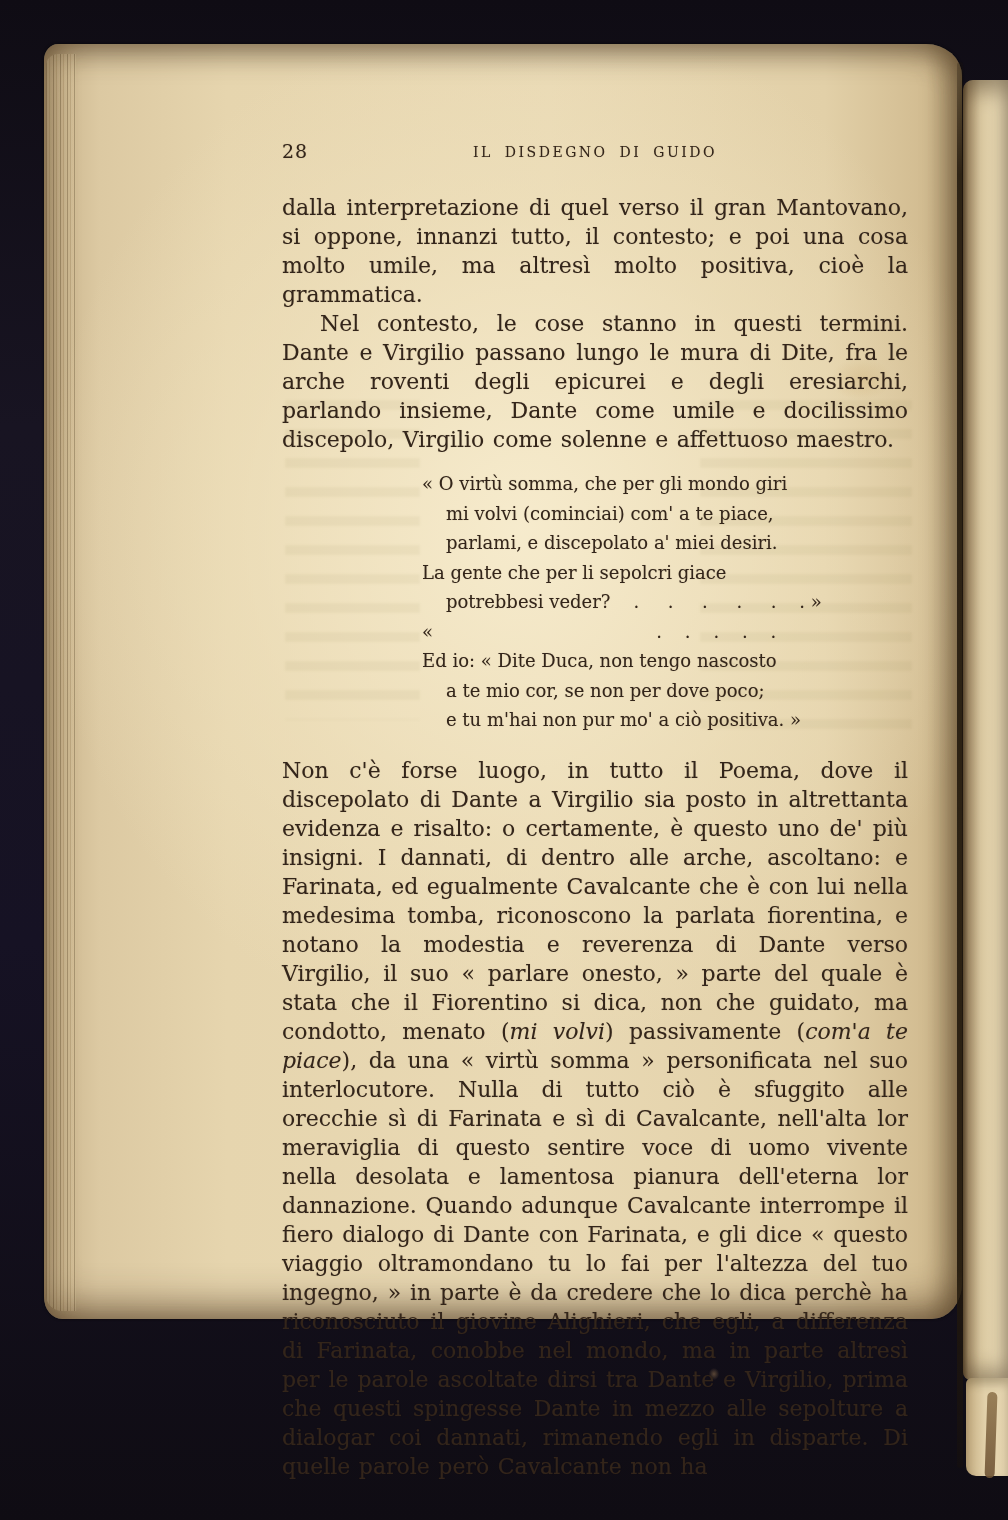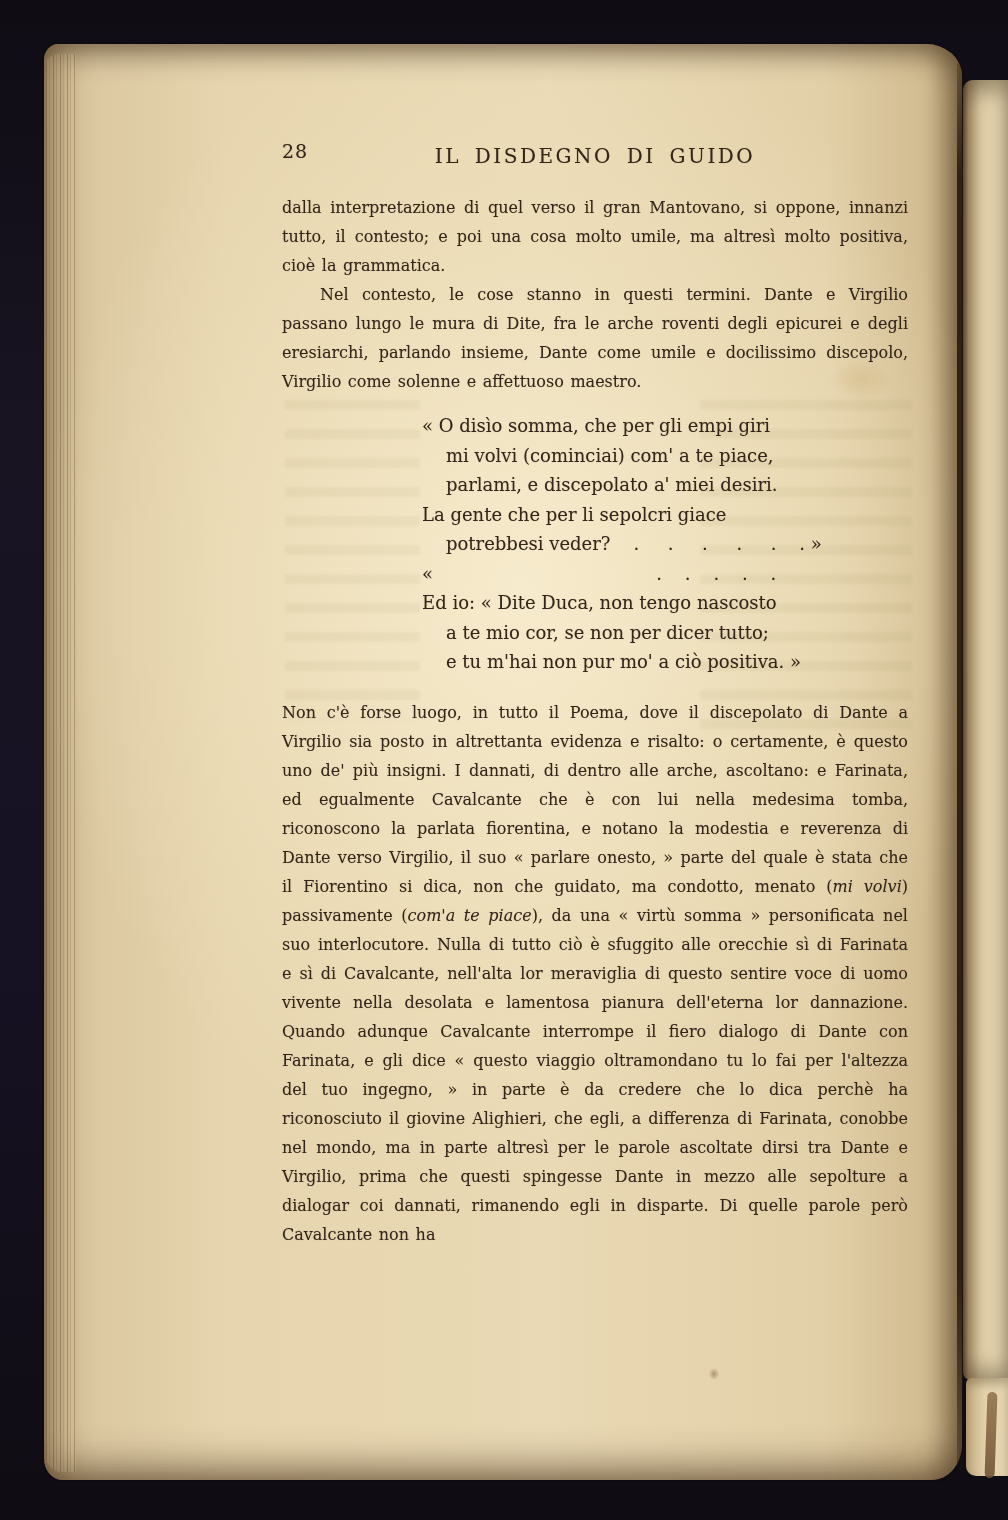--- a/index.html
+++ b/index.html
@@ -7,21 +7,21 @@
     width:1008px;height:1520px;overflow:hidden;position:relative;
     background:#15111b;
     font-family:"DejaVu Serif","Liberation Serif",serif;
   }
   .scene{
     position:absolute;inset:0;
     background:linear-gradient(180deg,#0f0c14 0%,#181422 28%,#161224 62%,#0f0c13 100%);
   }
   
   .book-page{
-    position:absolute;left:44px;top:44px;width:918px;height:1436px;
+    position:absolute;left:44px;top:44px;width:918px;height:1275px;
     background:
       radial-gradient(ellipse 70% 55% at 52% 38%, rgba(247,236,206,0.95) 0%, rgba(240,226,190,0.55) 45%, rgba(0,0,0,0) 75%),
       linear-gradient(90deg,#c7b189 0%,#dcc9a2 6%,#e6d5ae 20%,#e9d9b4 55%,#e2d0a8 85%,#d2bc91 96%,#b9a277 100%);
     border-radius:14px 36px 30px 18px / 16px 32px 36px 22px;
     box-shadow:
       inset 0 14px 26px rgba(60,40,20,0.28),
       inset 0 -22px 32px rgba(70,48,24,0.32),
       inset -13px 0 28px rgba(50,34,16,0.38),
       inset 16px 0 22px rgba(85,62,34,0.22),
       0 0 3px rgba(0,0,0,0.65);
@@ -42,25 +42,25 @@
   .stain{position:absolute;border-radius:50%;}
   
   .page-inner{
     position:absolute;left:238px;right:54px;top:96px;bottom:40px;
     color:#33251a;
     text-shadow:0 0 1px rgba(70,50,30,0.25);
   }
   .running-head{position:relative;height:26px;margin-bottom:27px;}
   .page-number{position:absolute;left:0;top:0;font-size:19px;letter-spacing:1px;}
   .running-title{
-    display:block;text-align:center;font-size:20px;
+    display:block;text-align:center;font-size:14px;
     letter-spacing:2.5px;word-spacing:5px;padding-top:4px;
   }
   .para{
-    margin:0;font-size:16px;line-height:29px;
+    margin:0;font-size:22px;line-height:29px;
     text-align:justify;word-spacing:1.5px;
   }
   .para.indent{text-indent:38px;}
   .verse{margin:15px 0 21px 140px;}
   .verse-line{font-size:18px;line-height:29.5px;white-space:pre;}
   .verse-line.vindent{padding-left:24px;}
   .it{font-style:italic;}
   
   .gutter-line{
     position:absolute;left:957px;top:62px;bottom:52px;width:6px;
@@ -101,28 +101,28 @@
     <div class="page-inner">
       <div class="running-head">
         <span class="page-number">28</span>
         <span class="running-title">IL DISDEGNO DI GUIDO</span>
       </div>
 
       <p class="para">dalla interpretazione di quel verso il gran Mantovano, si oppone, innanzi tutto, il contesto; e poi una cosa molto umile, ma altresì molto positiva, cioè la grammatica.</p>
       <p class="para indent">Nel contesto, le cose stanno in questi termini. Dante e Virgilio passano lungo le mura di Dite, fra le arche roventi degli epicurei e degli eresiarchi, parlando insieme, Dante come umile e docilissimo discepolo, Virgilio come solenne e affettuoso maestro.</p>
 
       <div class="verse" id="verse">
-          <div class="verse-line">« O disìo somma, che per gli empi giri</div>
+          <div class="verse-line">« O virtù somma, che per gli mondo giri</div>
           <div class="verse-line vindent">mi volvi (cominciai) com' a te piace,</div>
           <div class="verse-line vindent">parlami, e discepolato a' miei desiri.</div>
           <div class="verse-line">La gente che per li sepolcri giace</div>
           <div class="verse-line vindent">potrebbesi veder?    .     .     .     .     .    . »</div>
           <div class="verse-line">«                                       .    .    .    .    .</div>
           <div class="verse-line">Ed io: « Dite Duca, non tengo nascosto</div>
-          <div class="verse-line vindent">a te mio cor, se non per dicer tutto;</div>
+          <div class="verse-line vindent">a te mio cor, se non per dove poco;</div>
           <div class="verse-line vindent">e tu m'hai non pur mo' a ciò positiva. »</div>
         </div>
 
       <p class="para" id="para3"><span>Non c'è forse luogo, in tutto il Poema, dove il discepolato di Dante a Virgilio sia posto in altrettanta evidenza e risalto: o certamente, è questo uno de' più insigni. I dannati, di dentro alle arche, ascoltano: e Farinata, ed egualmente Cavalcante che è con lui nella medesima tomba, riconoscono la parlata fiorentina, e notano la modestia e reverenza di Dante verso Virgilio, il suo « parlare onesto, » parte del quale è stata che il Fiorentino si dica, non che guidato, ma condotto, menato (</span><span class="it">mi volvi</span><span>) passivamente (</span><span class="it">com'a te piace</span><span>), da una « virtù somma » personificata nel suo interlocutore. Nulla di tutto ciò è sfuggito alle orecchie sì di Farinata e sì di Cavalcante, nell'alta lor meraviglia di questo sentire voce di uomo vivente nella desolata e lamentosa pianura dell'eterna lor dannazione. Quando adunque Cavalcante interrompe il fiero dialogo di Dante con Farinata, e gli dice « questo viaggio oltramondano tu lo fai per l'altezza del tuo ingegno, » in parte è da credere che lo dica perchè ha riconosciuto il giovine Alighieri, che egli, a differenza di Farinata, conobbe nel mondo, ma in parte altresì per le parole ascoltate dirsi tra Dante e Virgilio, prima che questi spingesse Dante in mezzo alle sepolture a dialogar coi dannati, rimanendo egli in disparte. Di quelle parole però Cavalcante non ha</span></p>
     </div>
   </div>
 
   <div class="gutter-line"></div>
   <div class="facing-page"></div>
   <div class="facing-page-lower"></div>

